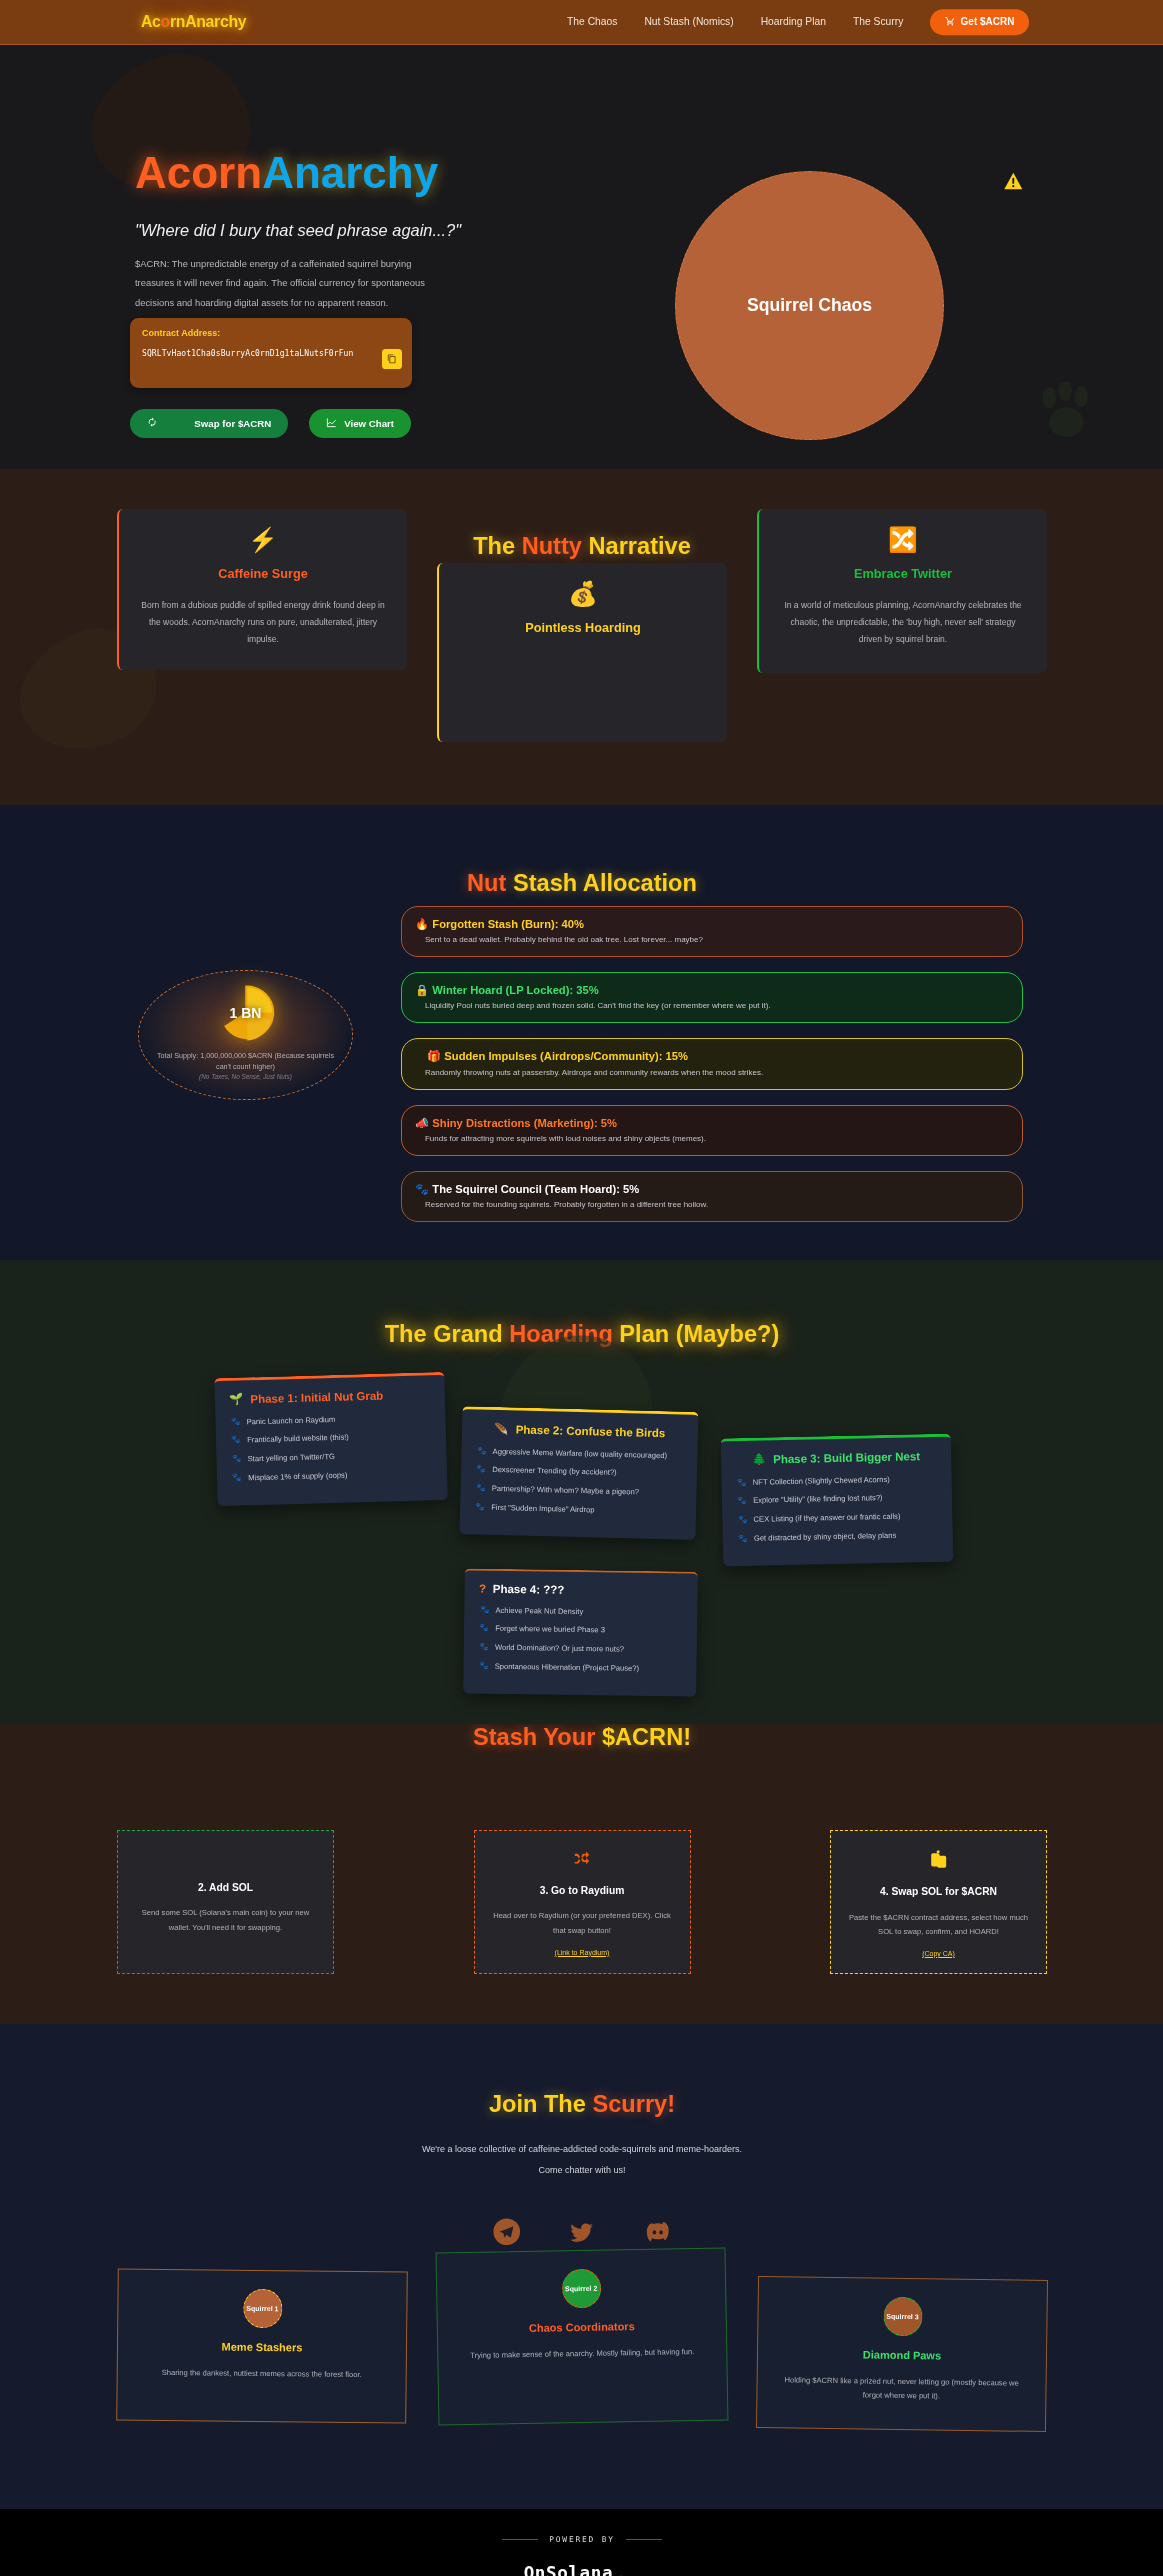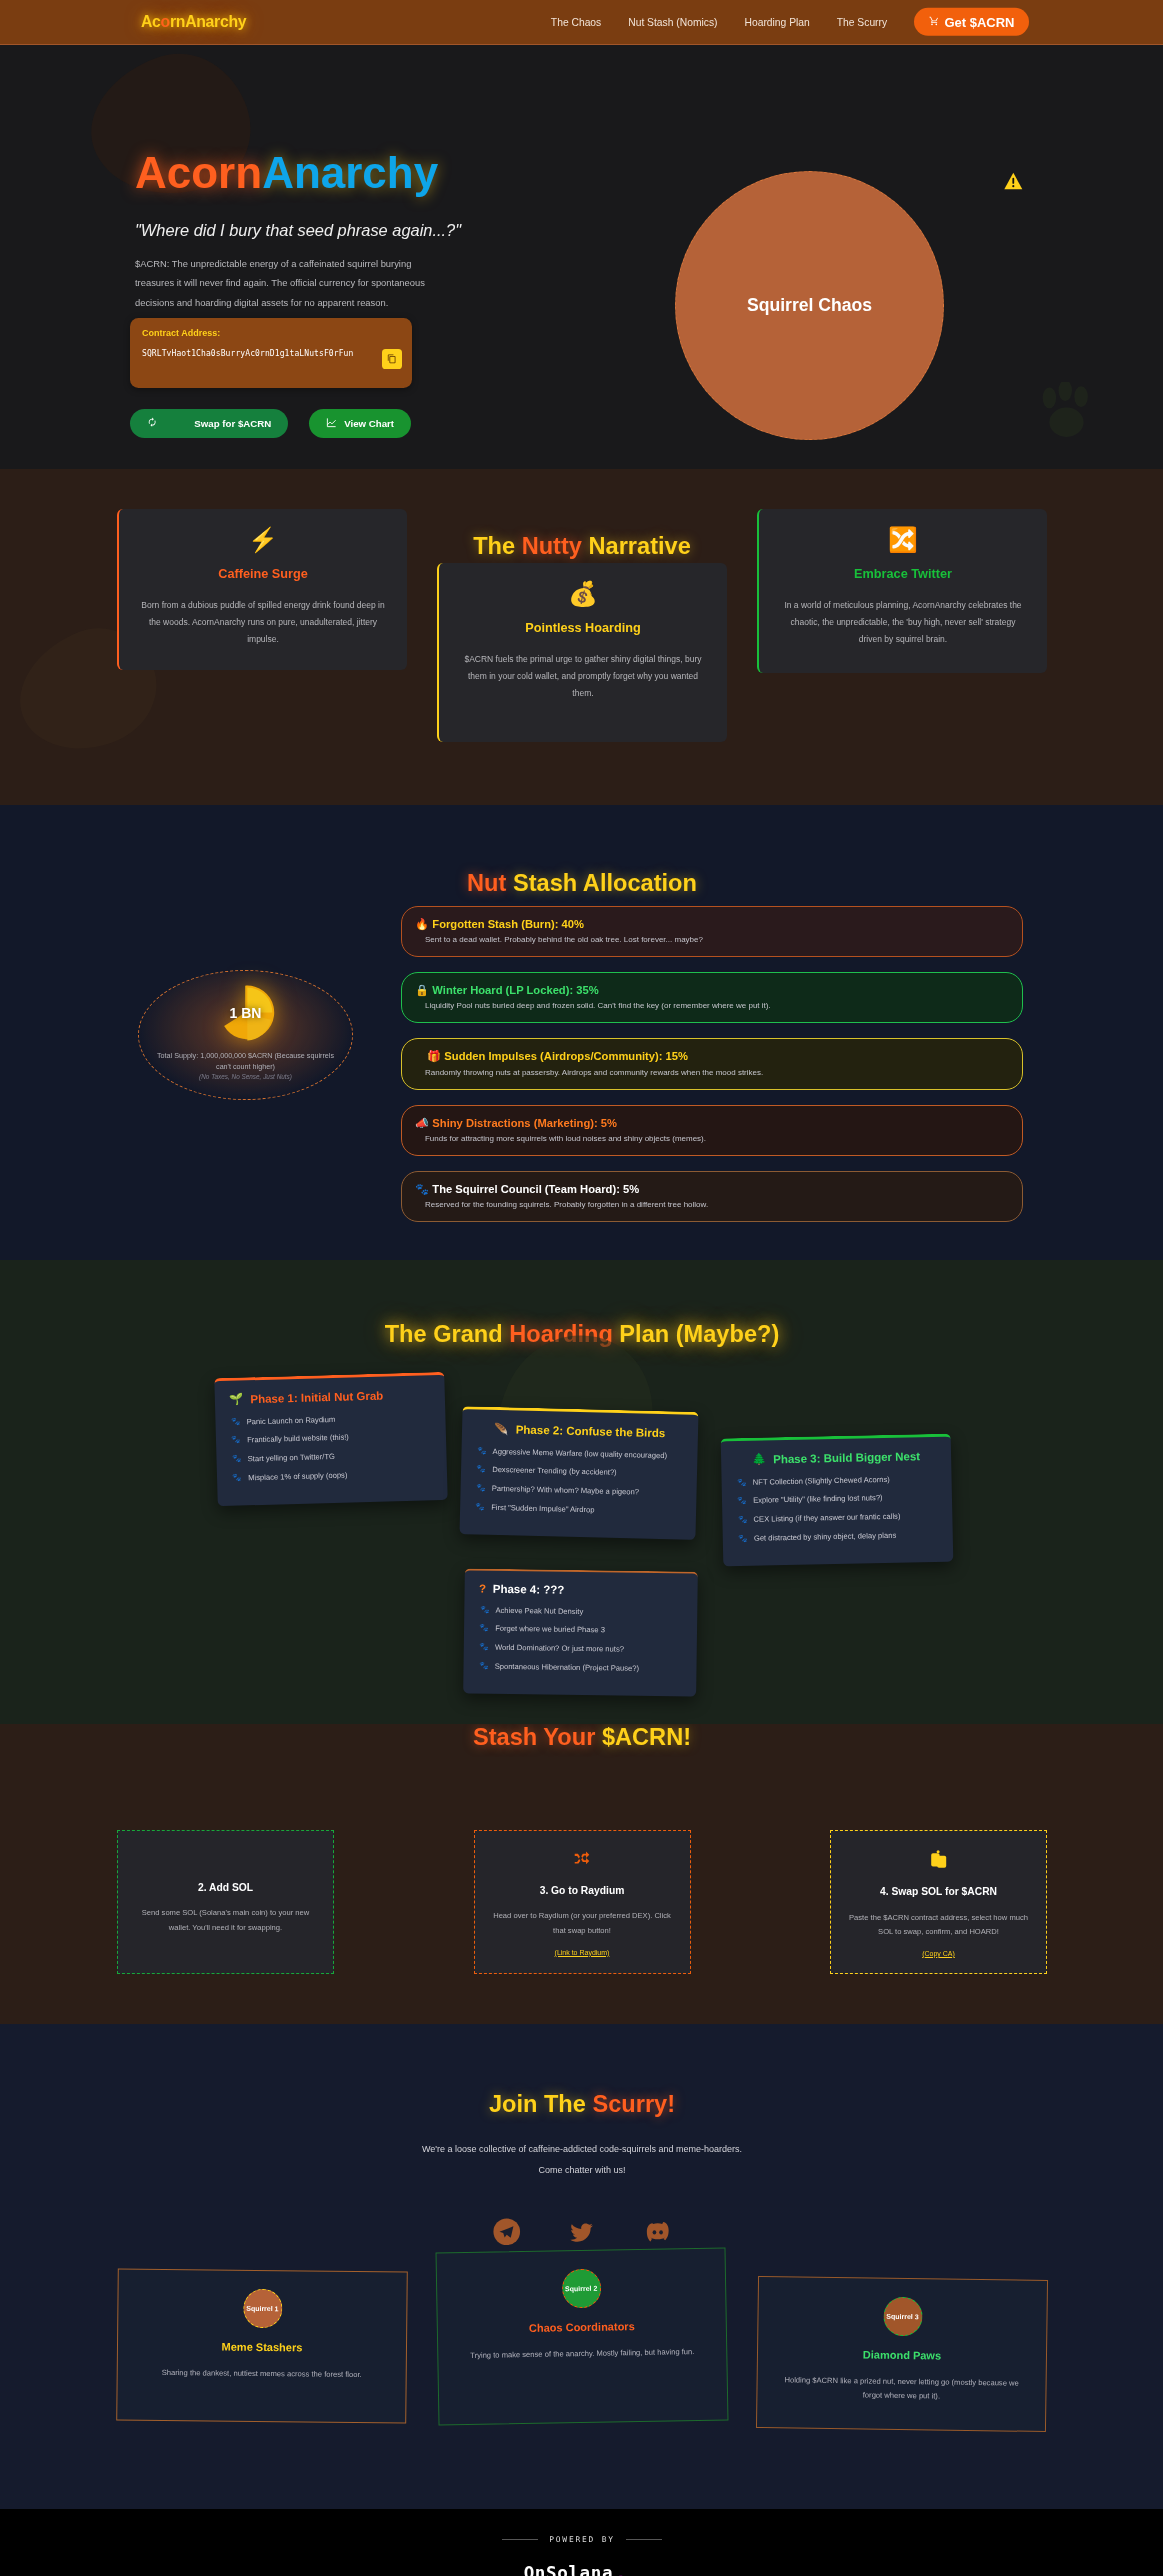--- a/index.html
+++ b/index.html
@@ -25,21 +25,21 @@
     color: #ffd11a; text-shadow: 0 0 8.5px rgba(255,196,0,.95), 0 0 17px rgba(255,140,0,.6);
   }
   .nav-logo .o { color: #ff5f1f; }
   .nav-right {
     position: absolute; right: 135px; top: 50%; transform: translateY(-50%);
     display: flex; align-items: center; gap: 27px;
   }
   .nav-link { color: #f2e4d8; font-size: 10.3px; text-decoration: none; white-space: nowrap; }
   .nav-cta {
     background: #f2600c; color: #fff; border: none; border-radius: 18px;
-    padding: 6.7px 14.5px; font-size: 13px; font-weight: bold; cursor: pointer;
+    padding: 6.7px 14.5px; font-size: 10px; font-weight: bold; cursor: pointer;
     display: flex; align-items: center; gap: 5.5px; white-space: nowrap;
   }
 
   
   .hero { background: #19191b; height: 424px; position: relative; overflow: hidden; }
   .hero-blob {
     position: absolute; left: 91px; top: 12px; width: 158px; height: 139px;
     background: #2b1b12; opacity: .55;
     border-radius: 58% 42% 38% 62% / 47% 55% 45% 53%;
     transform: rotate(-18deg);
@@ -342,21 +342,20 @@
 
   <div class="narr-cards">
     <div class="narr-card nc1">
       <div class="narr-icon">⚡</div>
       <div class="narr-h" style="color:#ff5f1f">Caffeine Surge</div>
       <div class="narr-p">Born from a dubious puddle of spilled energy drink found deep in the woods. AcornAnarchy runs on pure, unadulterated, jittery impulse.</div>
     </div>
     <div class="narr-card nc2">
       <div class="narr-icon">💰</div>
       <div class="narr-h" style="color:#ffd11a">Pointless Hoarding</div>
-      <div class="narr-p">$ACRN fuels the primal urge to gather shiny digital things, bury them in your cold wallet, and promptly forget why you wanted them.</div>
     </div>
     <div class="narr-card nc3">
       <div class="narr-icon">🔀</div>
       <div class="narr-h" style="color:#18c03a">Embrace Twitter</div>
       <div class="narr-p">In a world of meticulous planning, AcornAnarchy celebrates the chaotic, the unpredictable, the 'buy high, never sell' strategy driven by squirrel brain.</div>
     </div>
   </div>
 
   <section class="tokenomics">
     <h2 class="sec-title">

